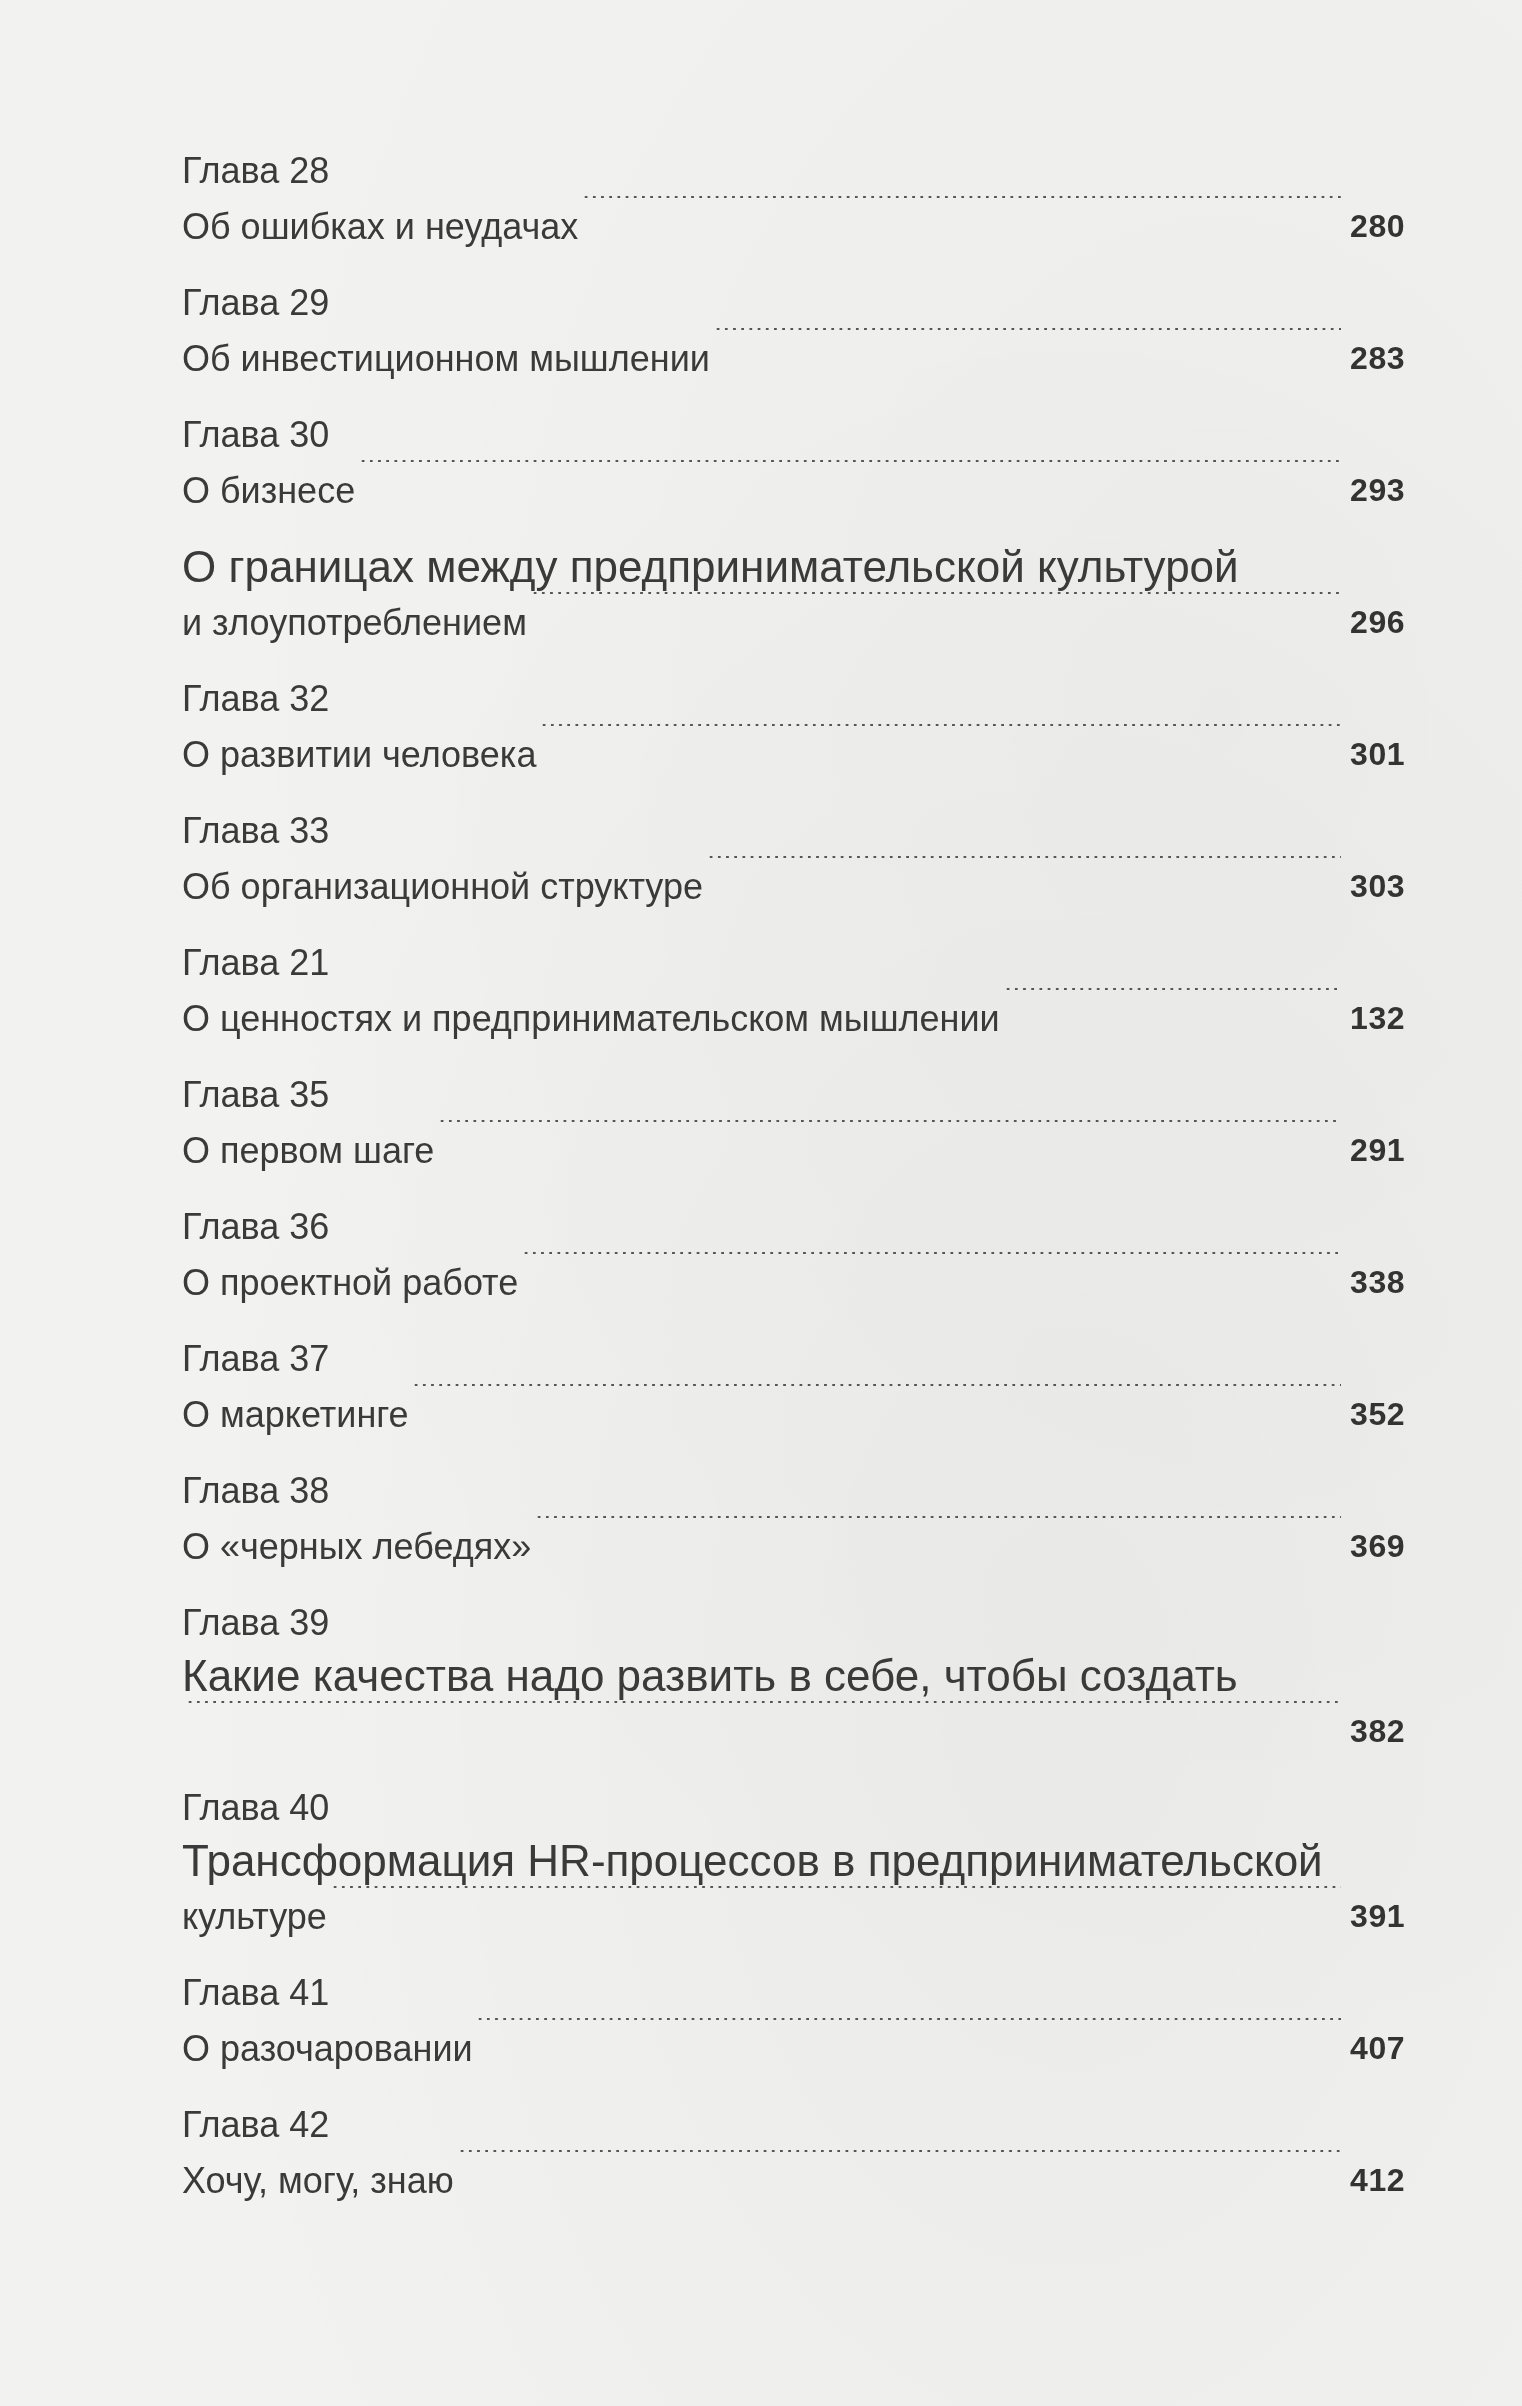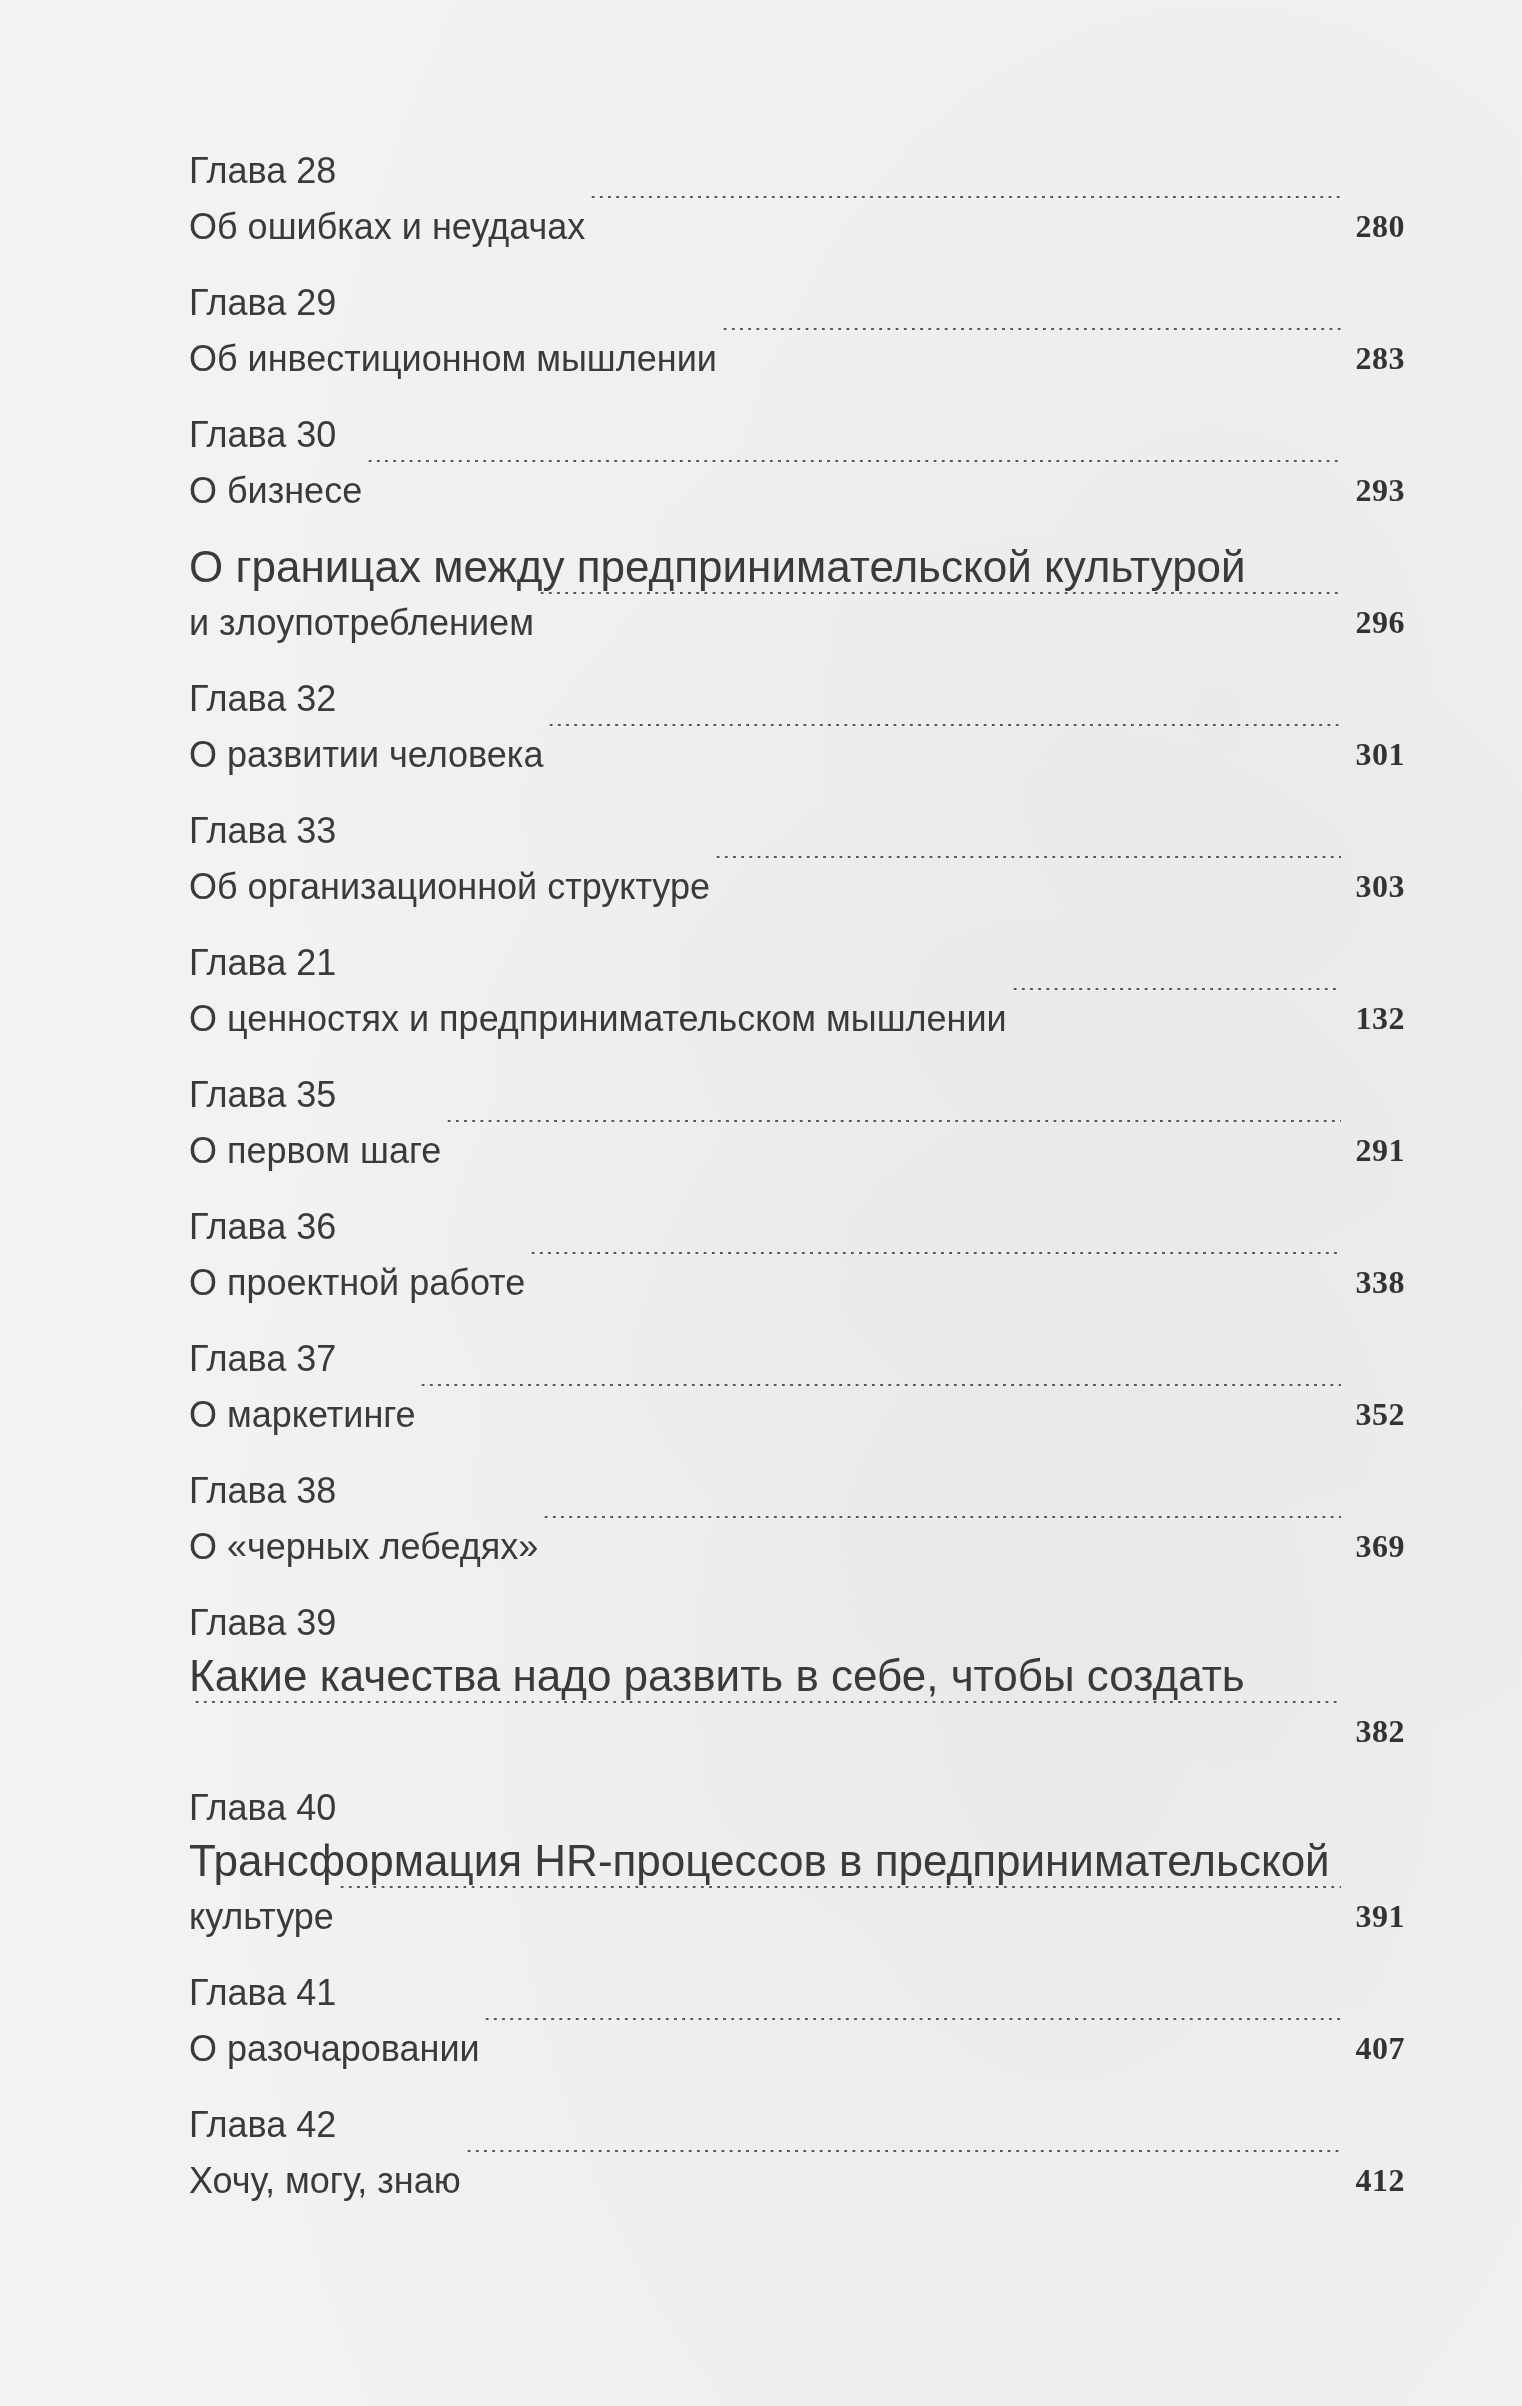--- a/index.html
+++ b/index.html
@@ -25,21 +25,21 @@
         radial-gradient(ellipse at 70% 70%, rgba(0,0,0,0.03), transparent 60%),
         #f2f2f1;
     }
     .toc {
       position: absolute;
       left: 174px;
       top: 144px;
       width: 1231px;
     }
     .entry {
-      margin: 0 0 20px 15px;
+      margin: 0 0 20px 8px;
     }
     .chapter-label {
       font-size: 36px;
       line-height: 53px;
       height: 53px;
       white-space: nowrap;
       color: #3a3a3a;
     }
     .title-line {
       font-size: 44px;
@@ -65,21 +65,21 @@
       align-self: baseline;
       background-image: radial-gradient(circle, #555 1.1px, transparent 1.3px);
       background-size: 8.2px 3.8px;
       background-repeat: repeat-x;
       background-position: left center;
       position: relative;
       top: -1.9px;
     }
     .page-num {
       flex: 0 0 auto;
-      font-family: Liberation Serif, serif;
+      font-family: Liberation Sans, sans-serif;
       font-weight: bold;
       font-size: 32px;
       color: #333;
       letter-spacing: 0.5px;
       min-width: 60px;
       text-align: right;
     }
   </style>
 </head>
 <body>

